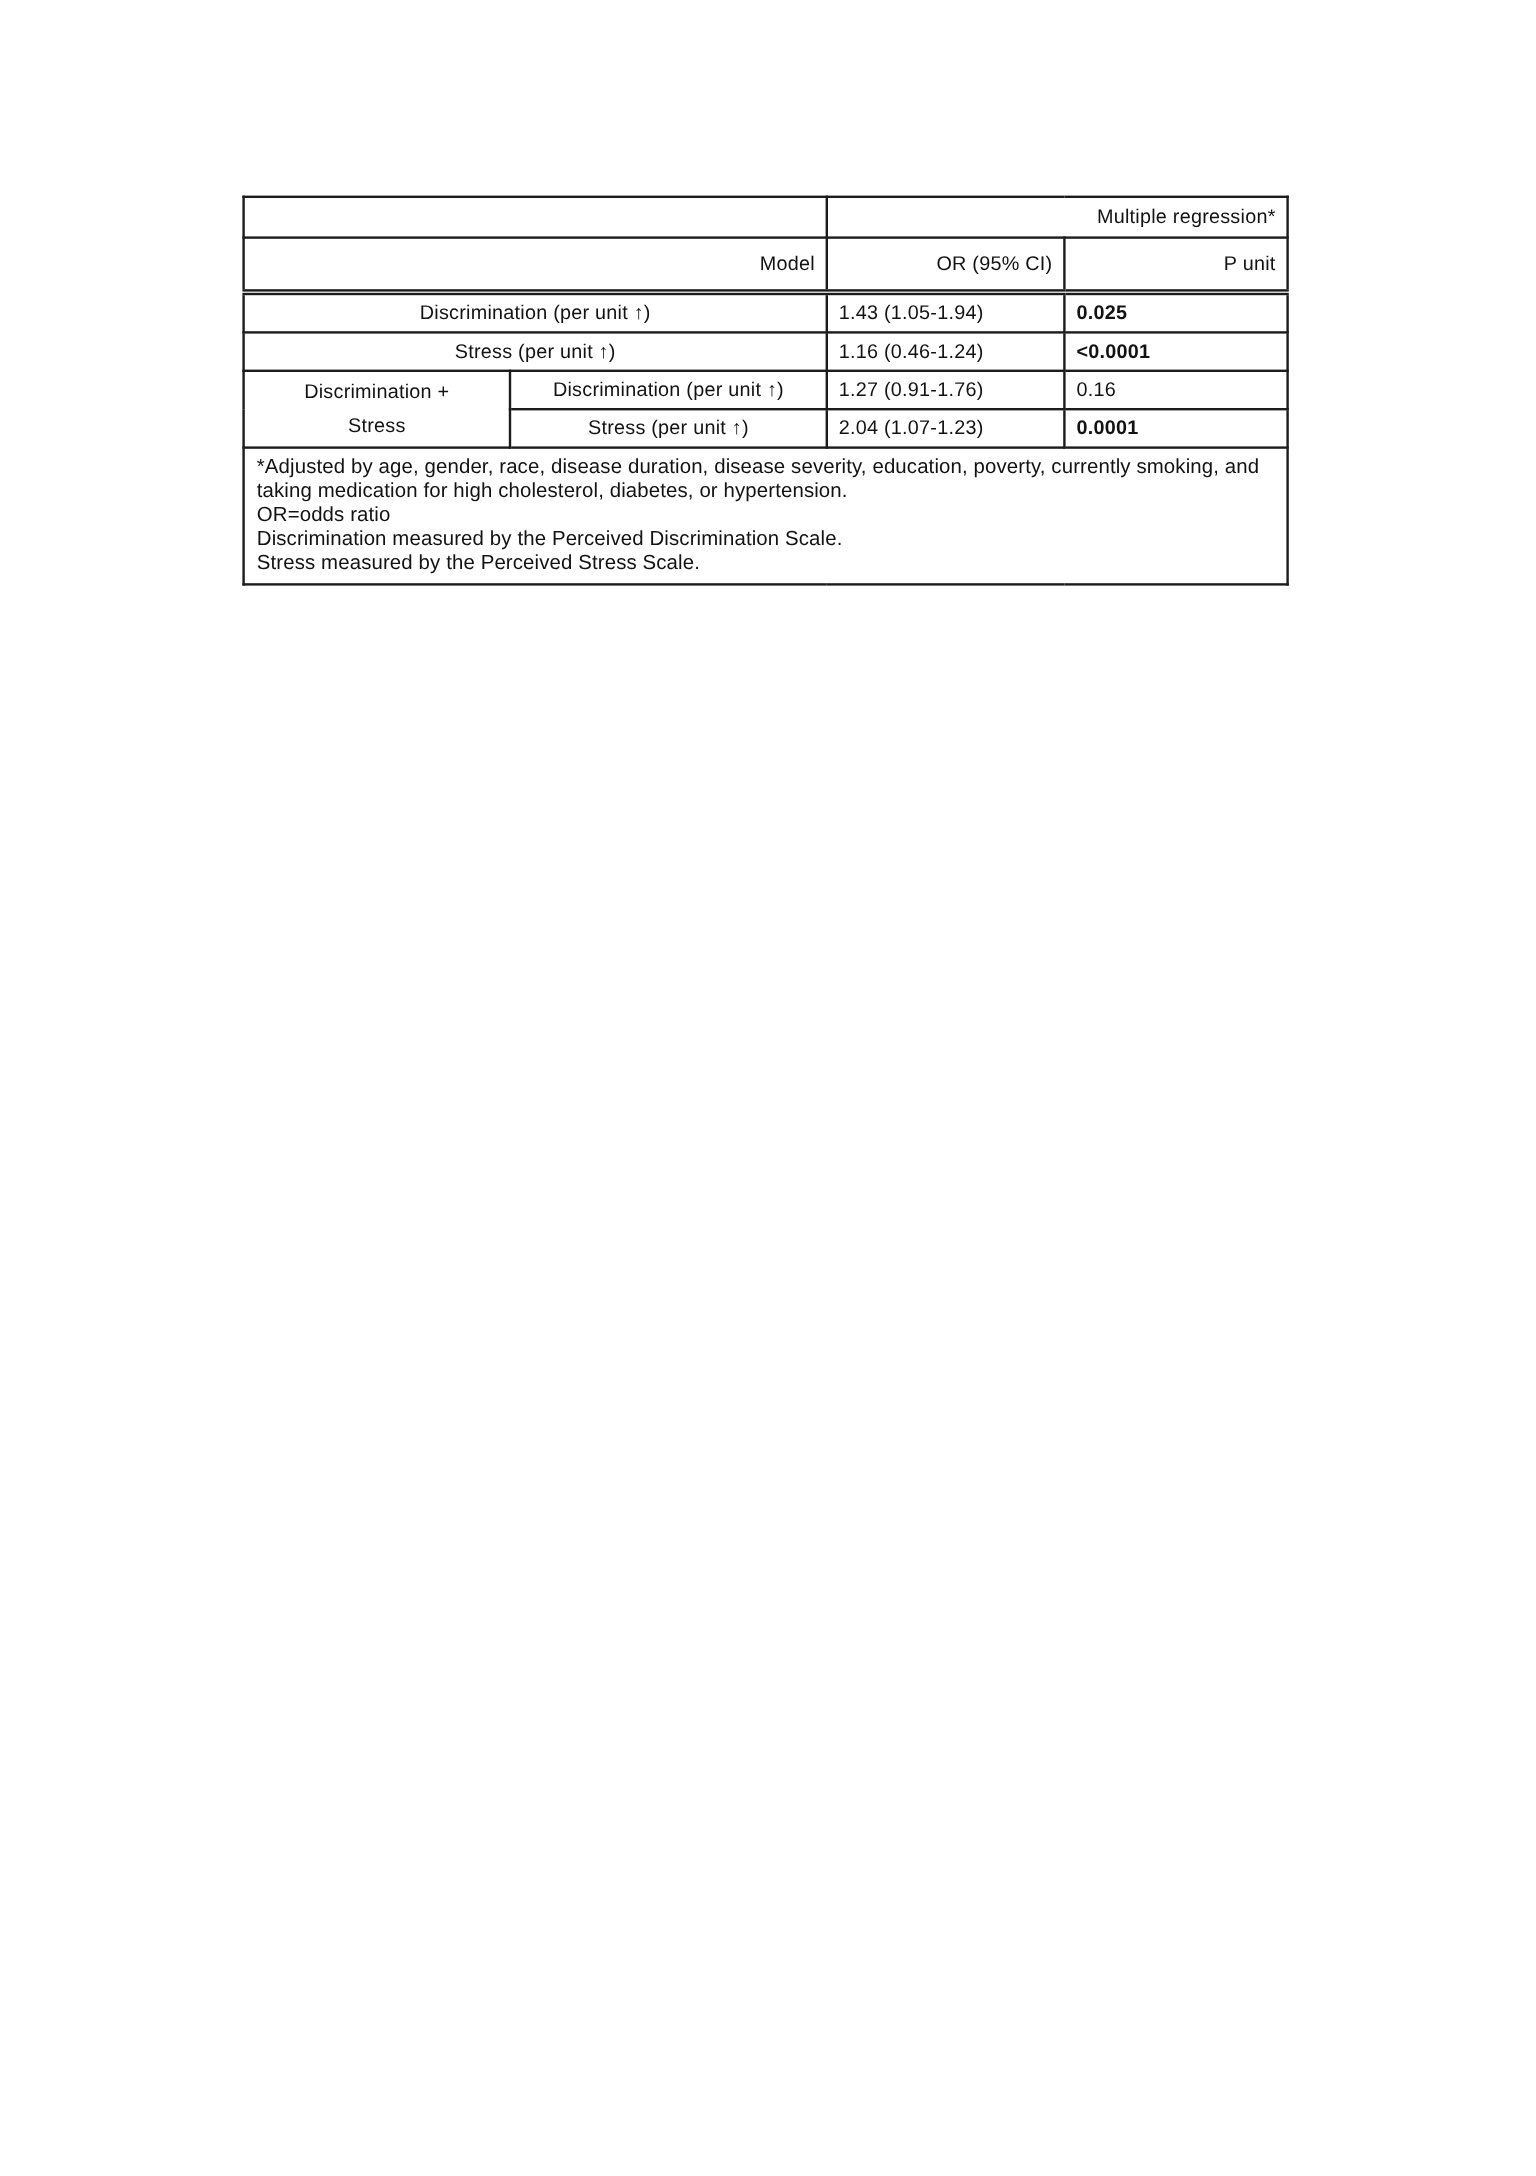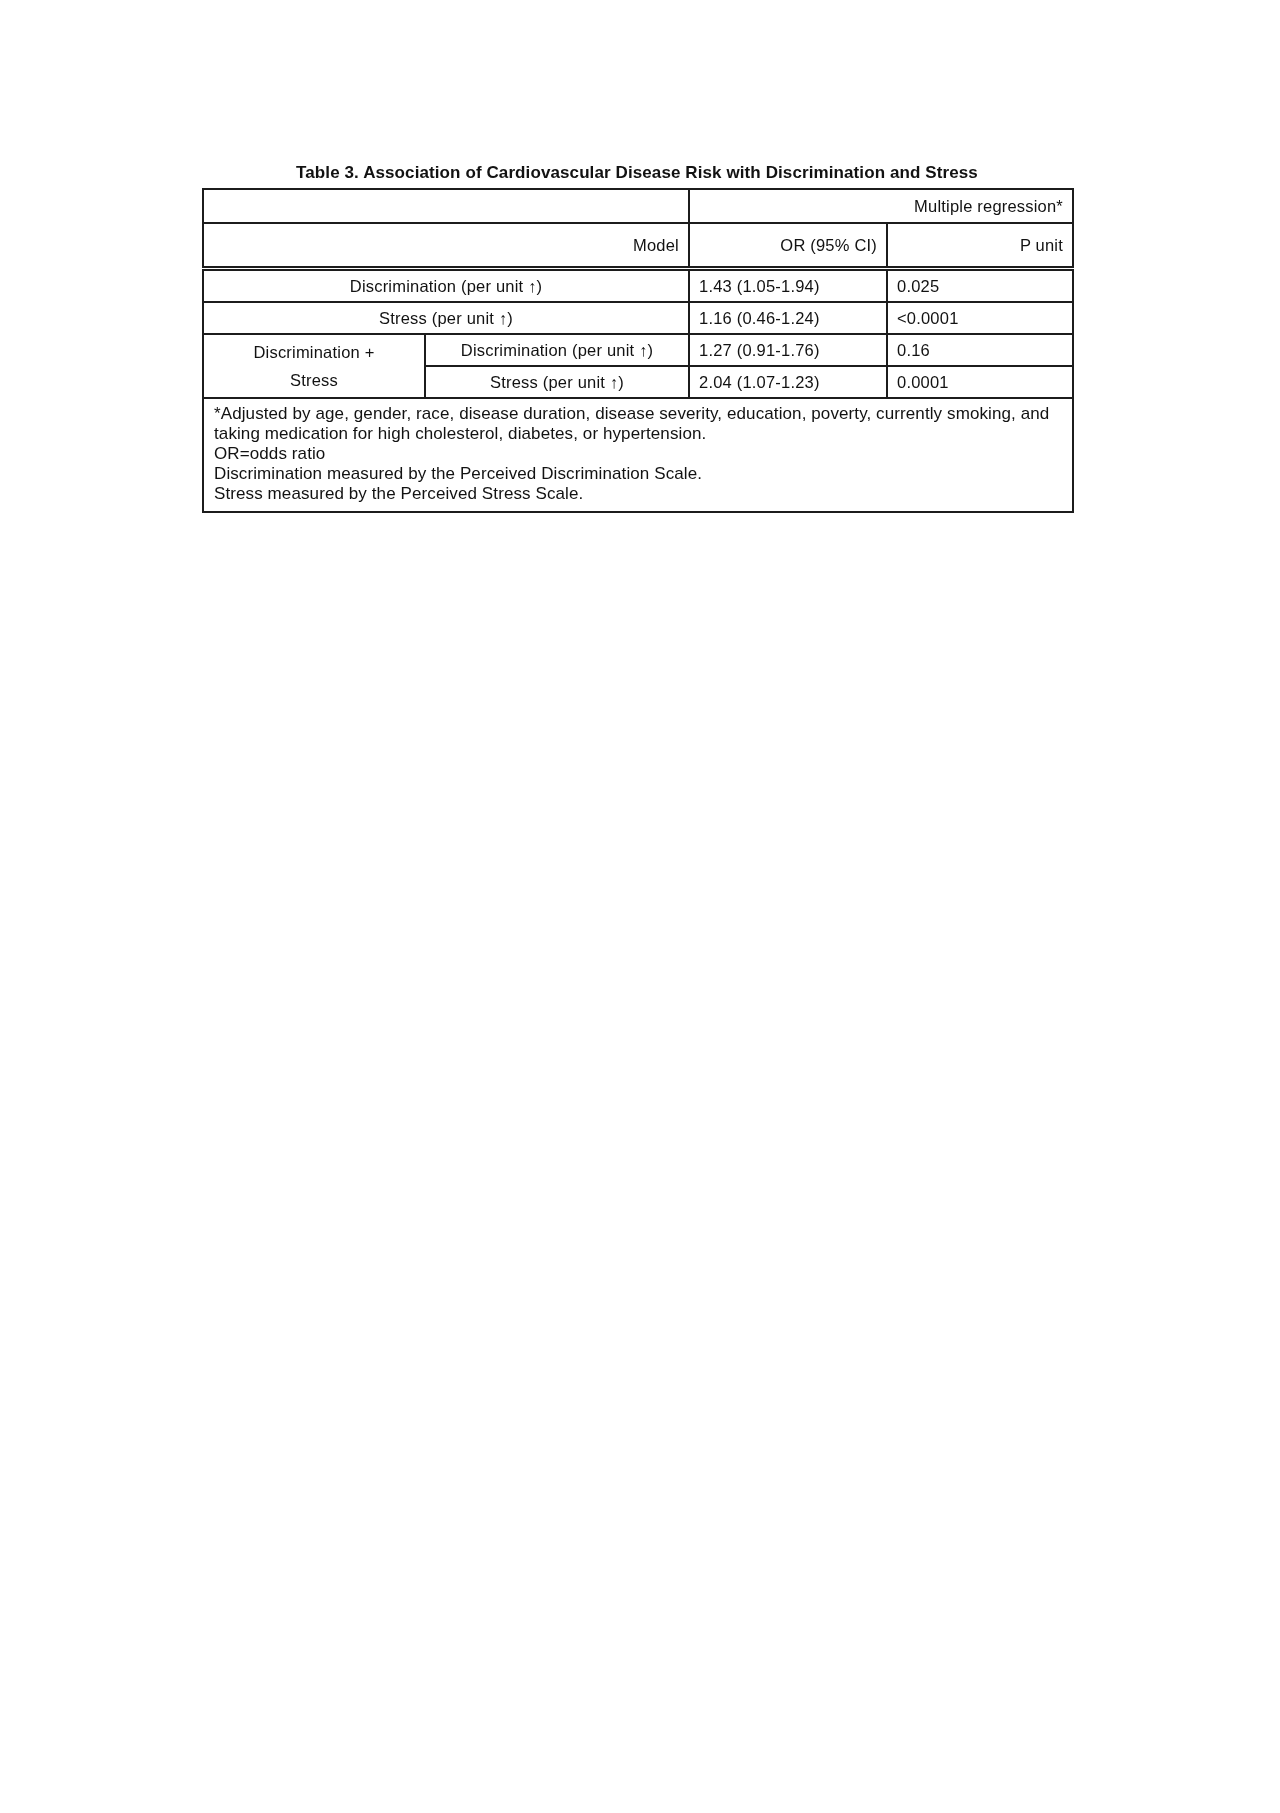--- a/index.html
+++ b/index.html
@@ -42,36 +42,35 @@
   }
   tr.group-header-row td { height: 28px; }
   tr.col-header-row td {
     height: 38px;
     border-bottom: 5px double #1c1c1c;
   }
   tr.data-row td { height: 26px; }
   .th { font-weight: normal; text-align: right; margin-left: 46px; }
   .center { text-align: left; }
   .left  { text-align: center; }
-  .bold  { font-weight: normal; }
+  .bold  { font-weight: bold; }
   .group-cell div { line-height: 28px; }
   tr.footnote-row td {
     font-size: 17px;
     letter-spacing: 0.1px;
     padding: 5px 10px 7px 10px;
   }
   .footnote-line { line-height: 20px; white-space: nowrap; }
 </style>
 </head>
 <body>
 
 <div class="page">
   <div class="doc">
 
-    <div class="table-title">Table 3. Association of Cardiovascular Disease Risk with Discrimination and Stress</div>
 
     <table class="results">
       <colgroup>
         <col style="width:222px">
         <col style="width:264px">
         <col style="width:198px">
         <col style="width:186px">
       </colgroup>
 
       <tbody>

